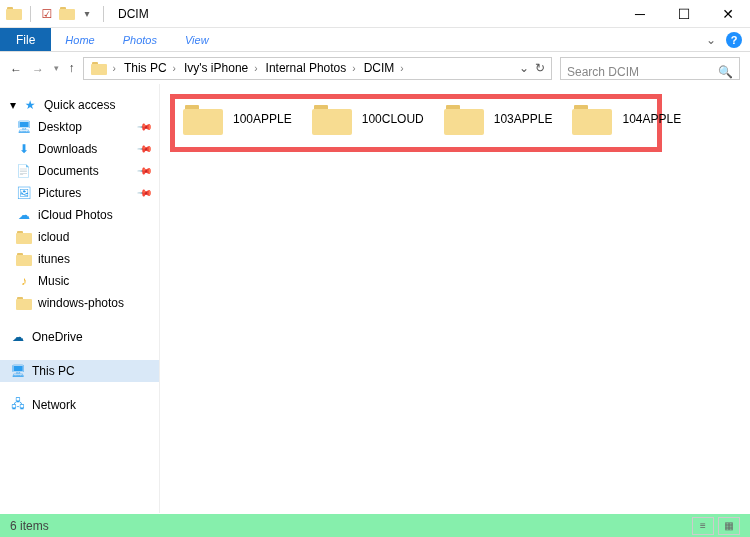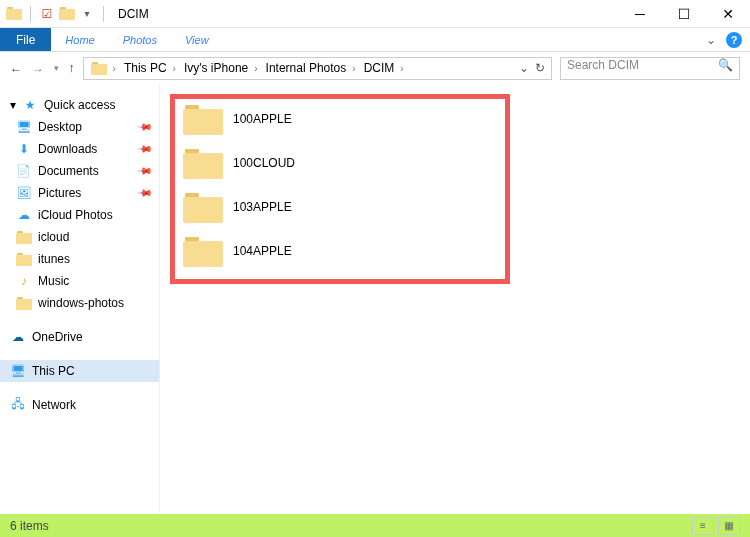--- a/index.html
+++ b/index.html
@@ -22,49 +22,49 @@
     .help-badge { width: 16px; height: 16px; background: #1e90ff; border-radius: 50%; color: #fff; display: inline-flex; align-items: center; justify-content: center; font-size: 11px; font-weight: bold; }
 
     
     .navrow { height: 32px; display: flex; align-items: center; padding: 0 10px; gap: 8px; }
     .nav-arrows { display: flex; align-items: center; gap: 10px; color: #888; }
     .nav-arrows .enabled { color: #333; }
     .addrbar { flex: 1; border: 1px solid #ccc; height: 23px; display: flex; align-items: center; padding-left: 4px; font-size: 12px; }
     .addrbar .crumb { display: flex; align-items: center; gap: 4px; padding: 0 3px; }
     .addrbar .sep { color: #777; padding: 0 2px; font-size: 10px; }
     .addrbar-right { margin-left: auto; display: flex; align-items: center; gap: 6px; padding-right: 6px; color: #555; }
-    .searchbox { width: 180px; border: 1px solid #ccc; height: 23px; display: flex; align-items: flex-start; padding: 0 6px; color: #888; justify-content: space-between; }
+    .searchbox { width: 180px; border: 1px solid #ccc; height: 23px; display: flex; align-items: flex-end; padding: 0 6px; color: #888; justify-content: space-between; }
     .searchbox input { border: none; outline: none; font-size: 12px; width: 140px; color: #333; background: transparent; }
     .searchbox input::placeholder { color: #888; }
 
     
     .body { display: flex; height: calc(537px - 28px - 24px - 32px - 24px); }
     .sidebar { width: 160px; border-right: 1px solid #eee; padding-top: 10px; overflow: hidden; }
     .side-group { margin-bottom: 12px; }
     .side-item { display: flex; align-items: center; gap: 6px; padding: 3px 8px 3px 16px; position: relative; }
     .side-item.selected { background: #d9e8f7; }
     .side-item .pin { margin-left: auto; color: #888; font-size: 10px; transform: rotate(45deg); }
     .side-header { display: flex; align-items: center; gap: 6px; padding: 3px 8px 3px 10px; font-size: 12px; position: relative; }
 
     
     .content { flex: 1; padding: 10px; position: relative; }
-    .highlight-box { border: 5px solid #f15858; padding: 4px 8px 12px 8px; display: grid; grid-template-columns: 1fr; column-gap: 20px; row-gap: 12px; width: 340px; }
+    .highlight-box { border: 5px solid #f15858; padding: 4px 8px 12px 8px; display: grid; grid-template-columns: 1fr 1fr 1fr 1fr; column-gap: 20px; row-gap: 12px; width: 492px; }
     .folder-item { display: flex; align-items: center; gap: 10px; }
     .folder-glyph { width: 40px; height: 32px; position: relative; }
     .folder-glyph::before { content: ""; position: absolute; top: 2px; left: 2px; width: 14px; height: 6px; background: #e8c46a; border-radius: 1px 1px 0 0; }
     .folder-glyph::after { content: ""; position: absolute; top: 6px; left: 0; width: 40px; height: 26px; background: #f7dc91; border-radius: 2px; }
     .folder-label { font-size: 12px; }
 
     
     .mini-folder { width: 16px; height: 13px; position: relative; display: inline-block; }
     .mini-folder::before { content: ""; position: absolute; top: 0; left: 1px; width: 6px; height: 3px; background: #e8c46a; border-radius: 1px 1px 0 0; }
     .mini-folder::after { content: ""; position: absolute; top: 2px; left: 0; width: 16px; height: 11px; background: #f7dc91; border-radius: 1px; }
 
     
-    .statusbar { position: absolute; bottom: 0; left: 0; right: 0; height: 24px; border-top: 1px solid #fff; display: flex; align-items: center; padding: 0 10px; font-size: 12px; color: #444; background: #bef264; }
+    .statusbar { position: absolute; bottom: 0; left: 0; right: 0; height: 24px; border-top: 1px solid #fff; display: flex; align-items: center; padding: 0 10px; font-size: 12px; color: #444; background: #86efac; }
     .statusbar-right { margin-left: auto; display: flex; gap: 4px; }
     .view-btn { width: 22px; height: 18px; border: 1px solid #ccc; display: inline-flex; align-items: center; justify-content: center; font-size: 10px; color: #666; }
 
     
     .ic { width: 16px; height: 16px; display: inline-flex; align-items: center; justify-content: center; font-size: 12px; }
     .ic-star { color: #2b9df0; }
     .ic-desktop { color: #2b9df0; }
     .ic-down { color: #2b9df0; }
     .ic-doc { color: #2b9df0; }
     .ic-pic { color: #2b9df0; }

